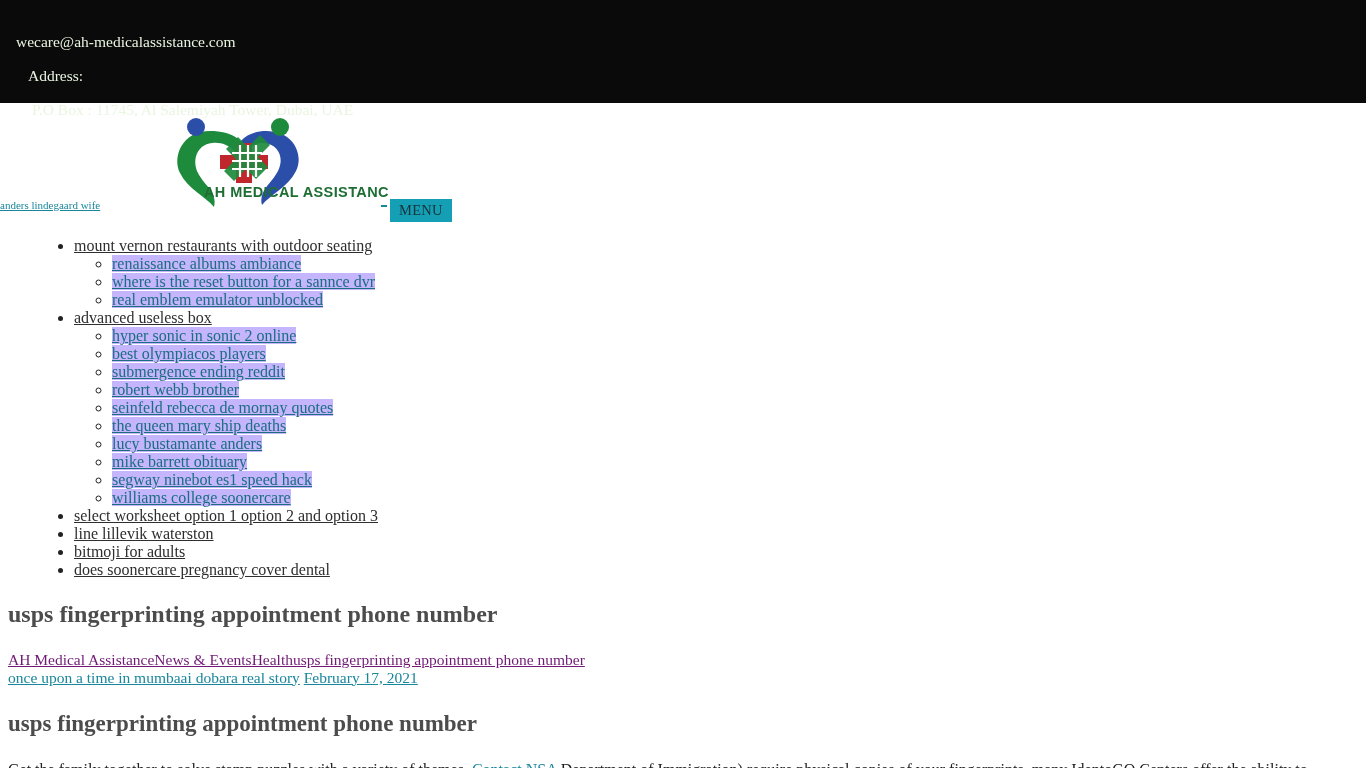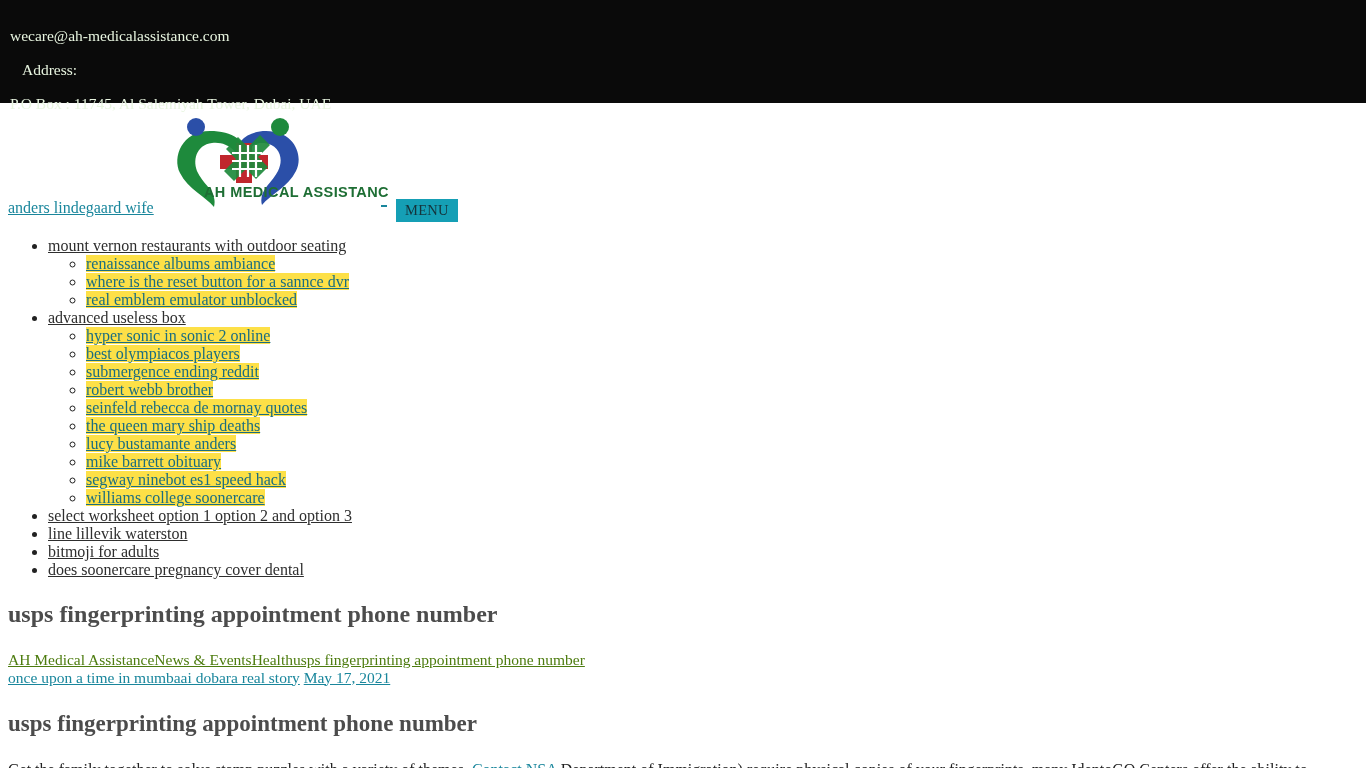--- a/index.html
+++ b/index.html
@@ -20,60 +20,60 @@
   
   .topbar {
     background: #0a0a0a;
     width: 100%;
     height: 103px;
     box-sizing: border-box;
     padding: 0;
     position: relative;
   }
   .topbar p {
-    margin: 10px;
+    margin: 16px;
     color: #e8f5e0;
     font-size: 15.5px;
     line-height: 1;
     font-family: "Liberation Serif", "DejaVu Serif", serif;
   }
   .topbar-email { position: absolute; left: 0px; top: 18px; }
   .topbar-addr-label { position: absolute; left: 0px; top: 52px; padding-left: 12px; }
-  .topbar-addr-value { position: absolute; left: 0px; top: 86px; }
+  .topbar-addr-value { position: absolute; left: 16px; top: 86px; }
 
   
   .header {
     position: relative;
     height: 120px;
   }
   .logo-wrap {
     position: absolute;
     left: 148px;
     top: 6px;
     width: 240px;
     height: 100px;
   }
   .logo-wrap svg { display: block; }
 
   .brand-link {
     position: absolute;
-    left: 8px;
+    left: 0;
     top: 96px;
     color: #19869c;
     text-decoration: underline;
-    font-size: 16px;
+    font-size: 11px;
     font-family: "Liberation Serif", "DejaVu Serif", serif;
   }
   .menu-row {
     position: absolute;
     left: 381px;
     top: 96px;
     display: flex;
     align-items: flex-start;
-    gap: 9px;
+    gap: 3px;
   }
   .menu-dash {
     display: inline-block;
     width: 6px;
     height: 2px;
     background: #19869c;
     margin-top: 6px;
   }
   .menu-button {
     background: #159fb5;
@@ -84,21 +84,21 @@
     padding: 2px 9px 3px 9px;
     letter-spacing: 0.3px;
     line-height: 1.25;
     cursor: pointer;
   }
 
   
   ul.nav-root {
     list-style: disc;
     margin: 14px 0 0 0;
-    padding-left: 48px;
+    padding-left: 74px;
     font-size: 16px;
   }
   ul.nav-root > li {
     line-height: 18px;
     margin: 0;
     padding: 0;
   }
   ul.nav-sub {
     list-style: circle;
     margin: 0;
@@ -107,21 +107,21 @@
   ul.nav-sub > li {
     line-height: 18px;
   }
   a.nav-top {
     color: #2e2e2e;
     text-decoration: underline;
     font-size: 16px;
   }
   a.nav-hl {
     color: #1b6d80;
-    background: #fde047;
+    background: #c4b5fd;
     text-decoration: underline;
     font-size: 16px;
   }
 
   
   .content {
     padding: 0 8px;
   }
   h1.page-title {
     font-size: 24px;
@@ -130,21 +130,21 @@
     margin: 22px 0 0 0;
     line-height: 1.15;
     font-family: "Liberation Serif", "DejaVu Serif", serif;
   }
   .crumbs {
     margin-top: 22px;
     line-height: 18px;
     font-size: 15.5px;
   }
   .crumbs a.crumb-dark {
-    color: #4d7c0f;
+    color: #701a75;
     text-decoration: underline;
   }
   .crumbs a.crumb-teal {
     color: #19869c;
     text-align: center;
   }
   h2.entry-title {
     font-size: 23px;
     font-weight: bold;
     color: #4c4c4c;
@@ -230,21 +230,21 @@
 <div class="content">
 
   <h1 class="page-title">usps fingerprinting appointment phone number</h1>
 
   <div class="crumbs">
     <div>
       <a class="crumb-dark" href="#">AH Medical AssistanceNews &amp; EventsHealthusps fingerprinting appointment phone number</a>
     </div>
     <div>
       <a class="crumb-teal" href="#">once upon a time in mumbaai dobara real story</a>
-      <a class="crumb-teal" href="#">May 17, 2021</a>
+      <a class="crumb-teal" href="#">February 17, 2021</a>
     </div>
   </div>
 
   <h2 class="entry-title">usps fingerprinting appointment phone number</h2>
 
   <p class="entry-body">
     <span>Get the family together to solve stamp puzzles with a variety of themes. </span><a href="#">Contact NSA</a><span> Department of Immigration) require physical copies of your fingerprints, many IdentoGO Centers offer the ability to</span>
   </p>
 </div>
 

